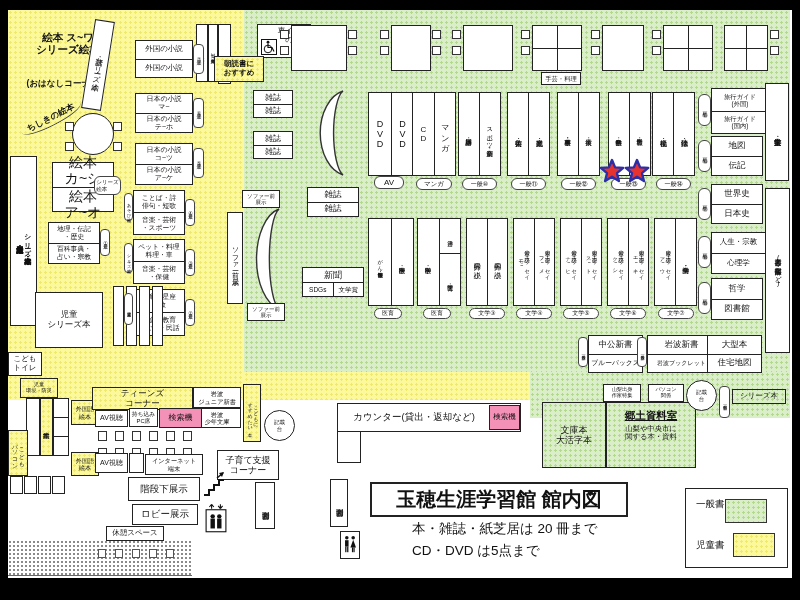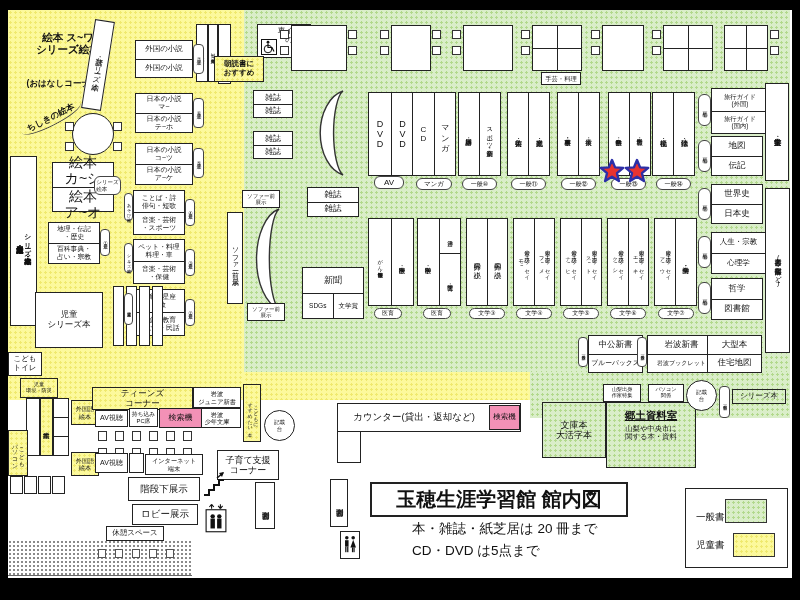--- a/index.html
+++ b/index.html
@@ -290,21 +290,21 @@
   <div class="b" style="left:234px;top:180px;width:38px;height:18px;font-size:5.5px;z-index:2">ソファー前
 展示</div>
   <div class="b v" style="left:219px;top:202px;width:16px;height:92px;font-size:7px">ソファー前 展示</div>
   <div class="b" style="left:239px;top:293px;width:38px;height:18px;font-size:5.5px;z-index:2">ソファー前
 展示</div>
 
   <div class="b rows" style="left:299px;top:177px;width:52px;height:30px;font-size:8.5px">
     <div>雑誌</div>
     <div>雑誌</div>
   </div>
-  <div class="b rows" style="left:294px;top:257px;width:62px;height:52px;font-size:9px">
+  <div class="b rows" style="left:294px;top:257px;width:62px;height:30px;font-size:9px">
     <div>新聞</div>
     <div style="padding:0">
       <span style="flex:1;font-size:6.5px">SDGs</span>
       <span style="flex:1;border-left:1px solid #222;font-size:6.5px;height:100%;display:flex;align-items:center;justify-content:center">文学賞</span>
     </div>
   </div>
 
   <div class="b cols" style="left:360px;top:82px;width:46px;height:84px;font-size:9px">
     <div class="v">DVD</div>
     <div class="v">DVD</div>
@@ -439,38 +439,38 @@
     <div>住宅地図</div>
   </div>
   <div class="b" style="left:595px;top:374px;width:38px;height:18px;font-size:5.2px">山梨出身
 作家特集</div>
   <div class="b" style="left:640px;top:374px;width:36px;height:18px;font-size:5.2px">パソコン
 関係</div>
   <div class="b circle" style="left:678px;top:370px;width:31px;height:31px;font-size:5.5px;z-index:2">記載
 台</div>
   <div class="tabv" style="left:711px;top:376px;width:11px;height:32px;font-size:4.2px">一般新書</div>
   <div class="b" style="left:724px;top:379px;width:54px;height:15px;font-size:7.5px;background:transparent">シリーズ本</div>
-  <div class="b gbg" style="left:534px;top:392px;width:64px;height:56px;font-size:9px">文庫本
+  <div class="b gbg" style="left:534px;top:392px;width:64px;height:66px;font-size:9px">文庫本
 大活字本</div>
   <div class="b gbg" style="left:598px;top:392px;width:90px;height:66px;flex-direction:column;justify-content:flex-start;padding-top:6px">
     <div class="bold" style="font-size:10.5px;text-decoration:underline">郷土資料室</div>
     <div style="font-size:7.3px;margin-top:4px;white-space:pre-line">山梨や中央市に
 関する本・資料</div>
   </div>
 
   <div class="b" style="left:329px;top:393px;width:184px;height:29px;font-size:9.5px;padding-right:30px">カウンター(貸出・返却など)</div>
   <div class="b pink" style="left:481px;top:395px;width:31px;height:25px;font-size:7.5px;z-index:2">検索機</div>
   <div class="b" style="left:329px;top:421px;width:24px;height:32px"></div>
 
   <div class="b bold" style="left:362px;top:472px;width:258px;height:35px;font-size:20px;border-width:2px">玉穂生涯学習館 館内図</div>
   <div class="b nb" style="left:404px;top:510px;width:224px;height:18px;font-size:13.5px;justify-content:flex-start">本・雑誌・紙芝居は 20 冊まで</div>
   <div class="b nb" style="left:404px;top:532px;width:200px;height:18px;font-size:13.5px;justify-content:flex-start">CD・DVD は5点まで</div>
 
   <div class="b" style="left:677px;top:478px;width:103px;height:80px;flex-direction:column;justify-content:space-evenly;align-items:stretch">
-    <div style="display:flex;align-items:flex-end;padding-left:10px">
+    <div style="display:flex;align-items:flex-start;padding-left:10px">
       <span style="font-size:9.5px">一般書</span>
       <span class="gbg" style="width:40px;height:22px;border:1px solid #333;display:inline-block"></span>
     </div>
     <div style="display:flex;align-items:center;gap:8px;padding-left:10px">
       <span style="font-size:9.5px">児童書</span>
       <span class="ybg" style="width:40px;height:22px;border:1px solid #333;display:inline-block"></span>
     </div>
   </div>
 
 </div>

